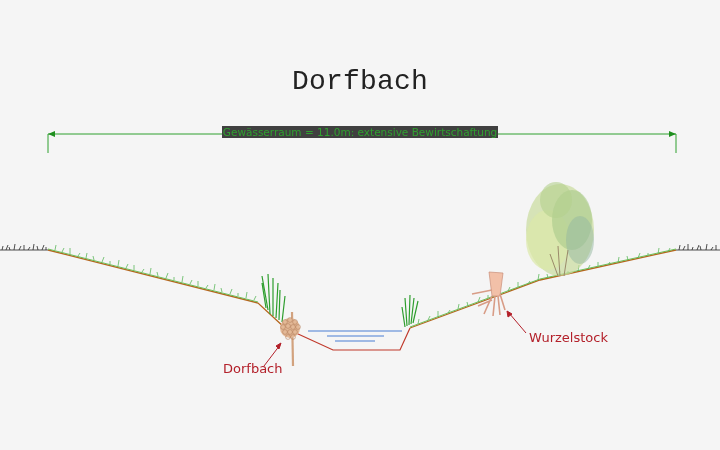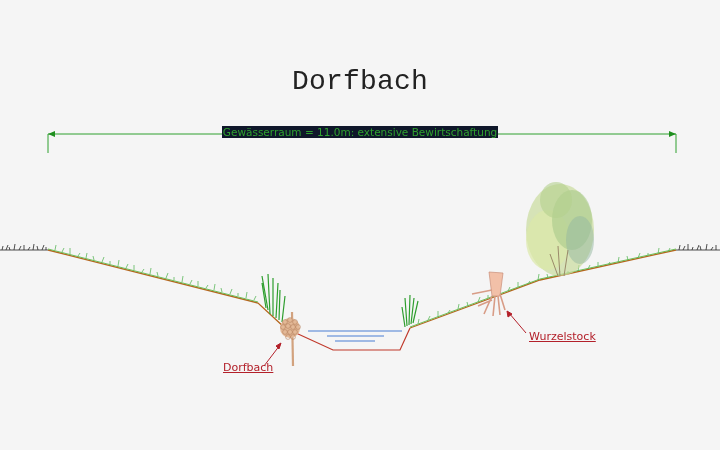--- a/index.html
+++ b/index.html
@@ -1,21 +1,21 @@
 <!DOCTYPE html>
 <html><head>
   <meta charset="utf-8">
   <style>
     html, body { margin: 0; padding: 0; background: #f5f5f5; }
     body { width: 720px; height: 450px; overflow: hidden; position: relative; font-family: "Liberation Sans", sans-serif; }
     .title { position: absolute; left: 0; width: 720px; top: 66px; text-align: center; font-size: 28px; color: #222; font-family: Liberation Mono, monospace; font-weight: normal; letter-spacing: 0.2px; }
     svg.scene { position: absolute; left: 0; top: 0; }
     .dim-label { position: absolute; top: 126px; left: 0; width: 720px; text-align: center; font-size: 10.5px; color: #2fa02f; font-family: "DejaVu Sans", sans-serif; }
-    .dim-label span { background: #0f172a; padding: 0 1px; }
-    .annot { position: absolute; font-size: 11px; color: #b3202a; font-family: "DejaVu Sans", sans-serif; text-decoration: underline; }
+    .dim-label span { background: #404040; padding: 0 1px; }
+    .annot { position: absolute; font-size: 13px; color: #b3202a; font-family: "DejaVu Sans", sans-serif; }
   </style>
 </head>
 <body>
 
 <svg class="scene" width="720" height="450" viewBox="0 0 720 450">
 
   <g>
     <line x1="48" y1="134" x2="676" y2="134" stroke="#2fa02f" stroke-width="1"></line>
     <line x1="48" y1="134" x2="48" y2="153" stroke="#2fa02f" stroke-width="1"></line>
     <line x1="676" y1="134" x2="676" y2="153" stroke="#2fa02f" stroke-width="1"></line>

